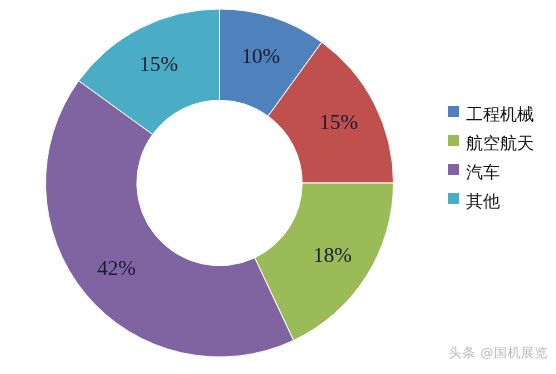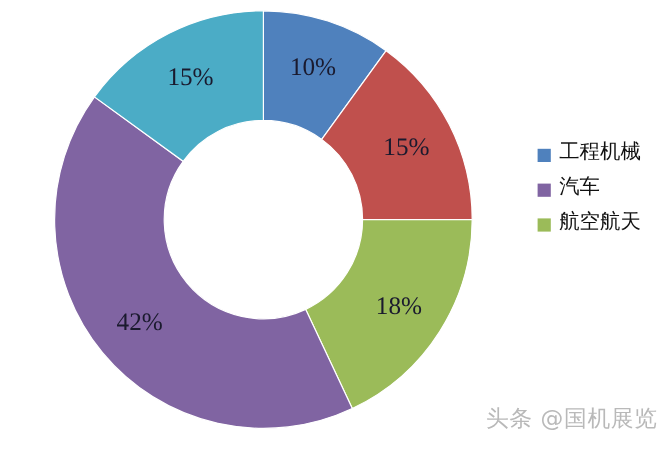--- a/index.html
+++ b/index.html
@@ -35,42 +35,42 @@
     fill: #1a1a2e;
   }
   .legend {
     position: absolute;
     left: 448px;
     top: 106px;
     width: 108px;
   }
   .legend-row {
     display: flex;
-    align-items: flex-end;
+    align-items: flex-start;
     height: 29px;
   }
   .legend-swatch {
     width: 11px;
     height: 11px;
     flex: 0 0 11px;
     margin-right: 7px;
   }
   .legend-label {
     font-family: "Liberation Serif", "DejaVu Serif", serif;
     font-size: 17px;
     color: #111111;
     white-space: nowrap;
     line-height: 1;
   }
   .watermark {
     position: absolute;
     right: 8px;
     bottom: 12px;
     font-family: "DejaVu Sans", "Liberation Sans", sans-serif;
-    font-size: 19px;
+    font-size: 13px;
     color: #b9b9b9;
     letter-spacing: 0.5px;
     white-space: nowrap;
   }
 </style>
 </head>
 <body>
 
 <div id="chart-root">
 
@@ -90,24 +90,28 @@
         <text x="158.7533471918502" y="63.77798102445125" class="slice-label" text-anchor="middle" dominant-baseline="central">15%</text>
       </g>
   </svg>
 
   <div class="legend" id="legend">
       <div class="legend-row">
         <span class="legend-swatch" style="background: rgb(79, 129, 189);"></span>
         <span class="legend-label">工程机械</span>
       </div>
       <div class="legend-row">
+        <span class="legend-swatch" style="background: rgb(155, 187, 89);"></span>
+        <span class="legend-label">航空航天</span>
+      </div>
+      <div class="legend-row">
         <span class="legend-swatch" style="background: rgb(128, 100, 162);"></span>
         <span class="legend-label">汽车</span>
       </div>
       <div class="legend-row">
-        <span class="legend-swatch" style="background: rgb(155, 187, 89);"></span>
-        <span class="legend-label">航空航天</span>
+        <span class="legend-swatch" style="background: rgb(75, 172, 198);"></span>
+        <span class="legend-label">其他</span>
       </div>
     </div>
 
   <div class="watermark">头条 @国机展览</div>
 
 </div>
 
 </body></html>

